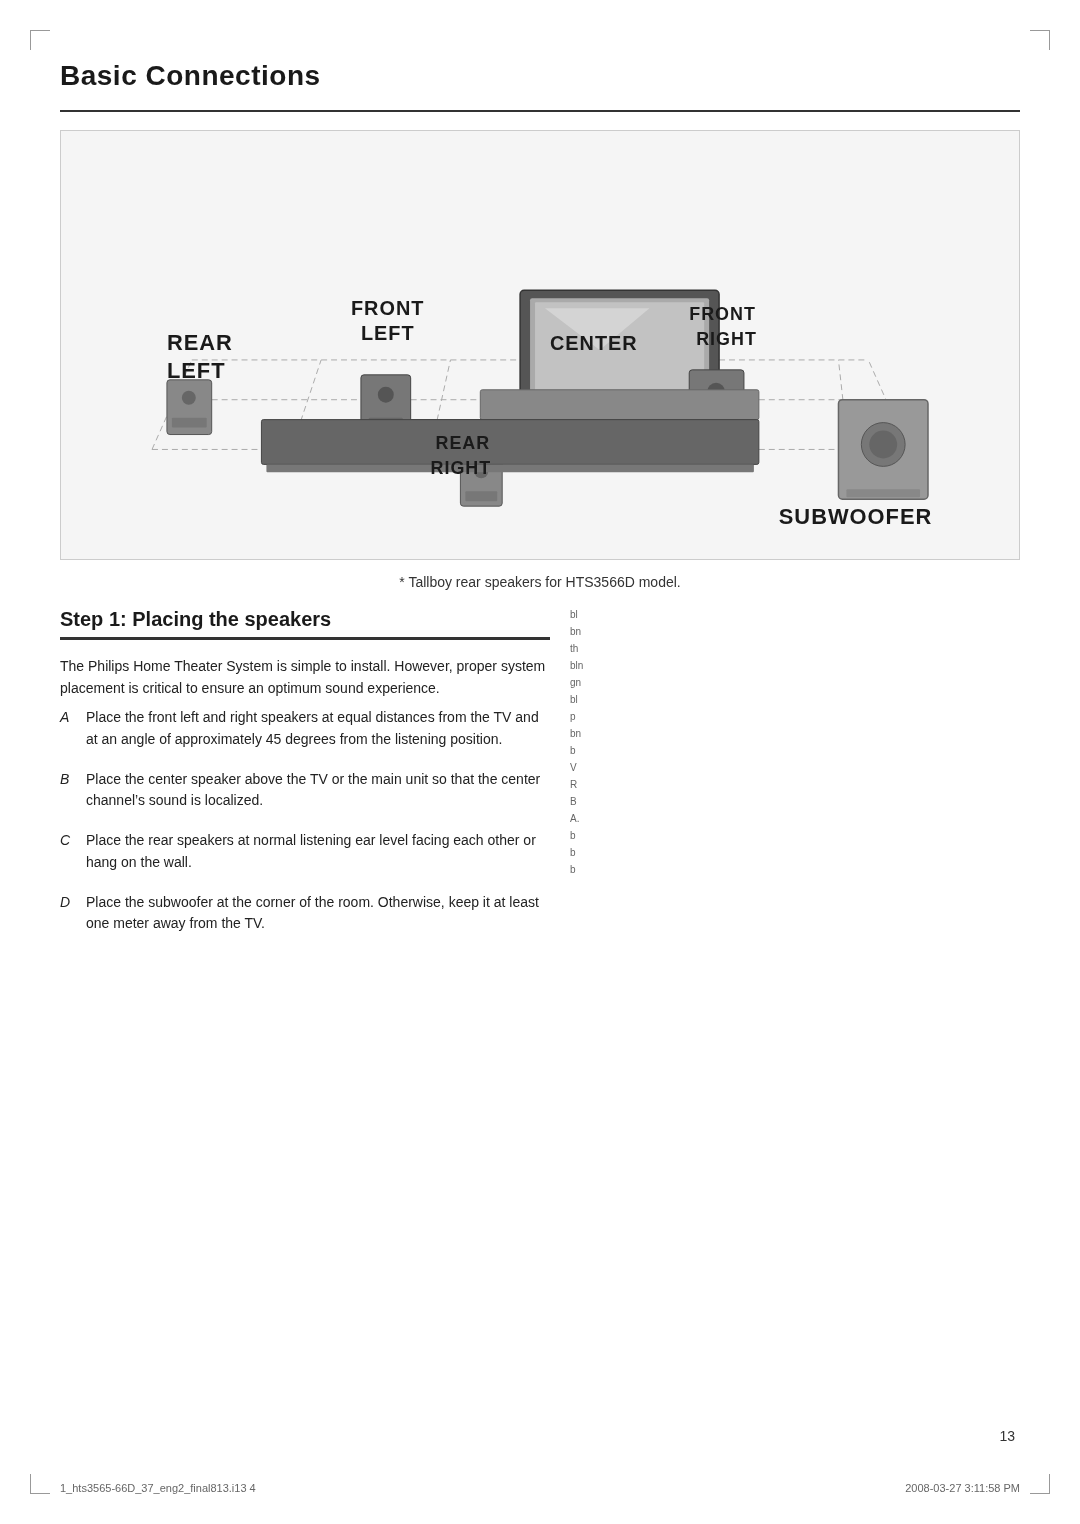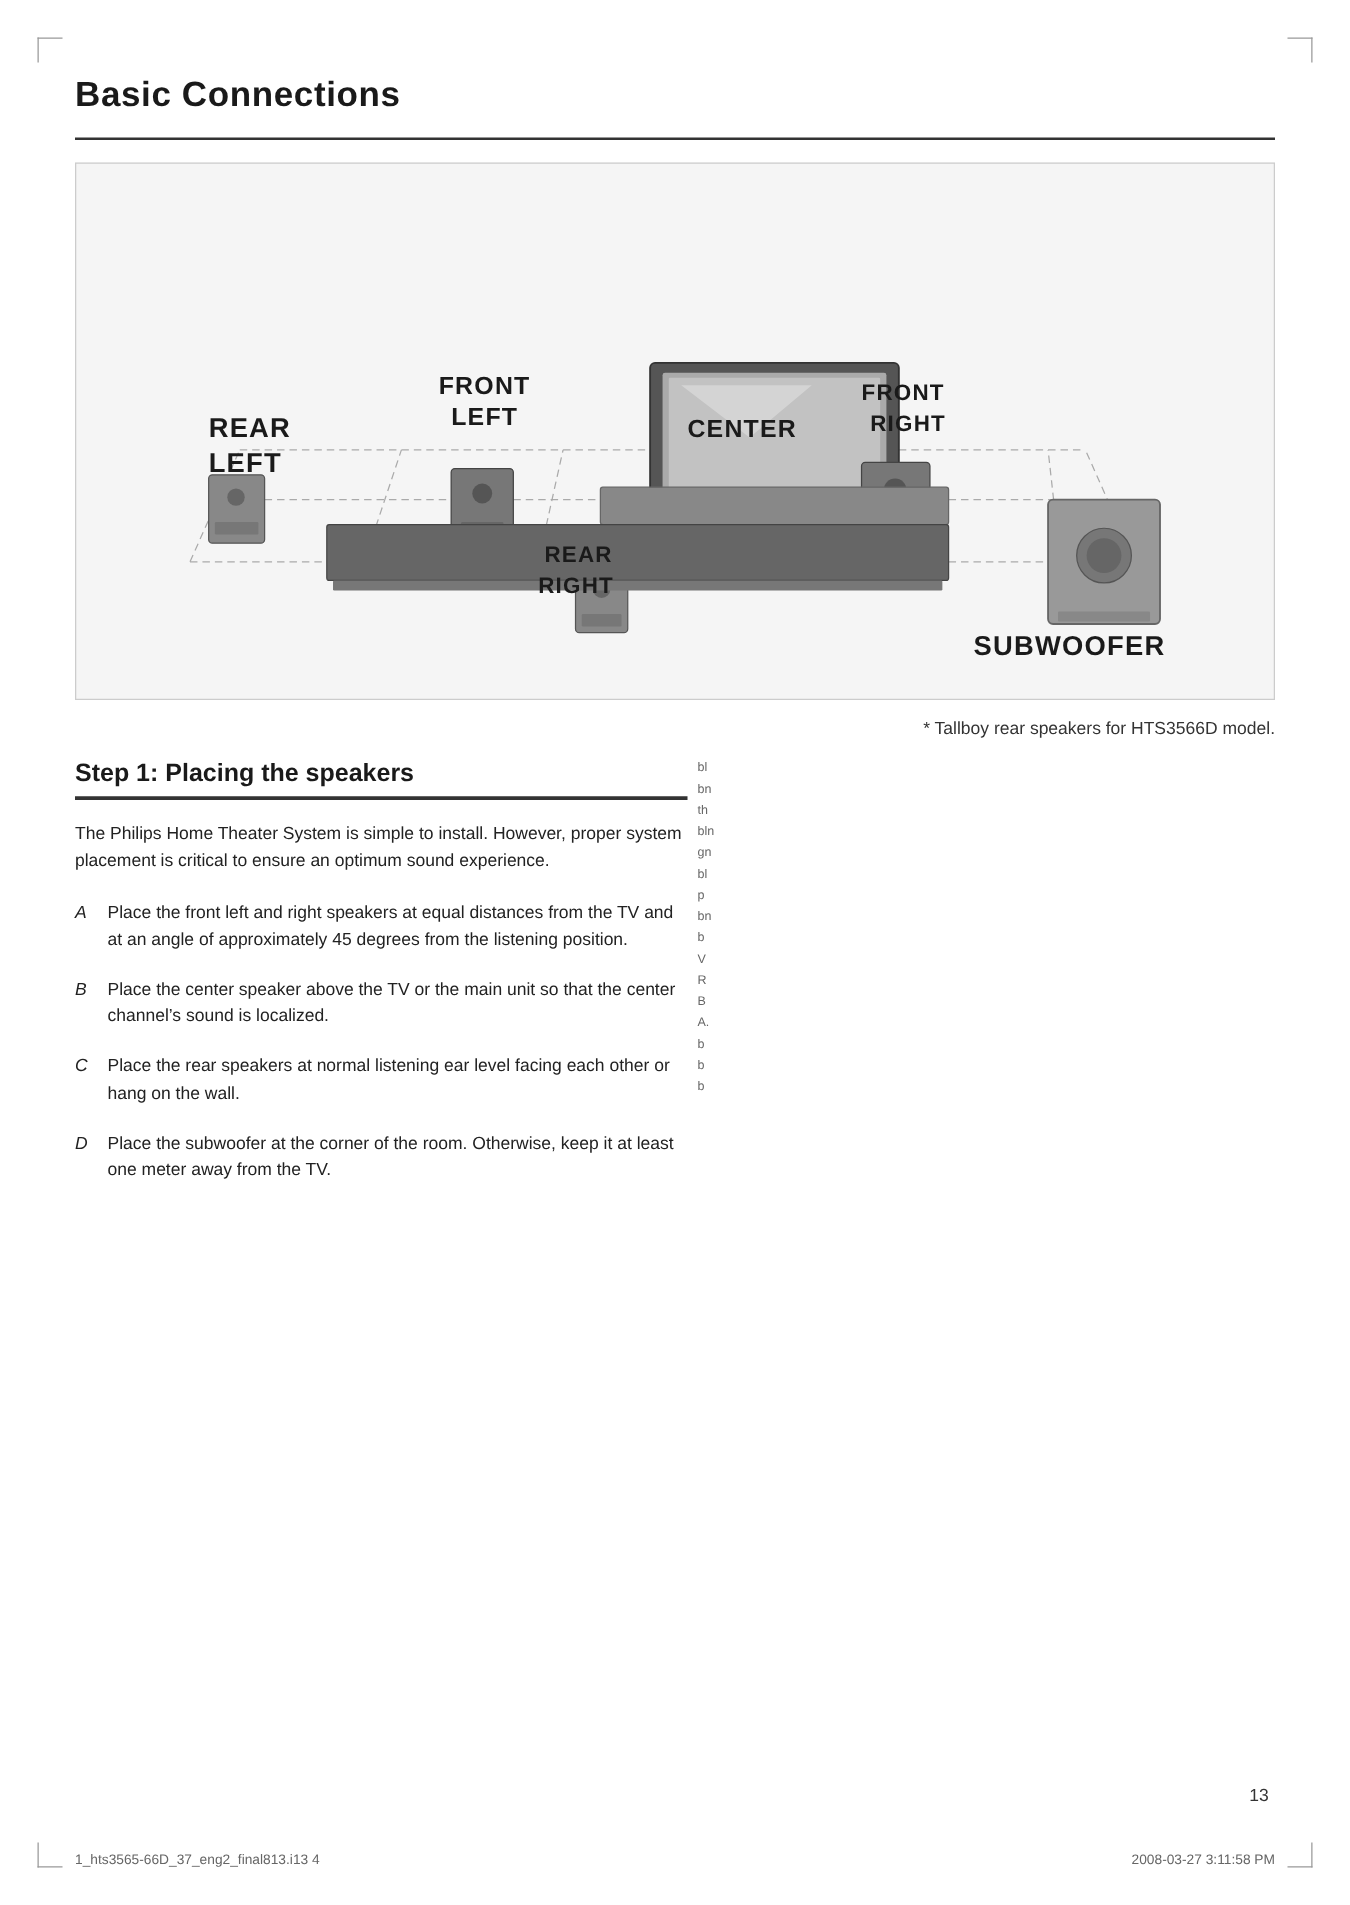--- a/index.html
+++ b/index.html
@@ -68,34 +68,34 @@
     }
 
     
     .speaker-diagram {
       width: 100%;
       height: 100%;
     }
 
     
     .diagram-caption {
-      text-align: right;
+      text-align: center;
       font-size: 14px;
       color: #333;
       margin-top: 8px;
       margin-bottom: 18px;
     }
     .diagram-caption::before {
       content: "* ";
     }
 
     
     .main-columns {
       display: flex;
-      gap: 8px;
+      gap: 20px;
     }
 
     .left-column {
       flex: 0 0 490px;
     }
 
     .right-column {
       flex: 1;
       font-size: 11px;
       color: #555;
@@ -113,21 +113,21 @@
       font-size: 20px;
       font-weight: bold;
       color: #1a1a1a;
     }
 
     
     .intro-text {
       font-size: 14px;
       color: #222;
       line-height: 1.55;
-      margin-bottom: 20px;
+      margin-bottom: 8px;
     }
 
     
     .instruction-list {
       list-style: none;
     }
 
     .instruction-item {
       display: flex;
       gap: 10px;

